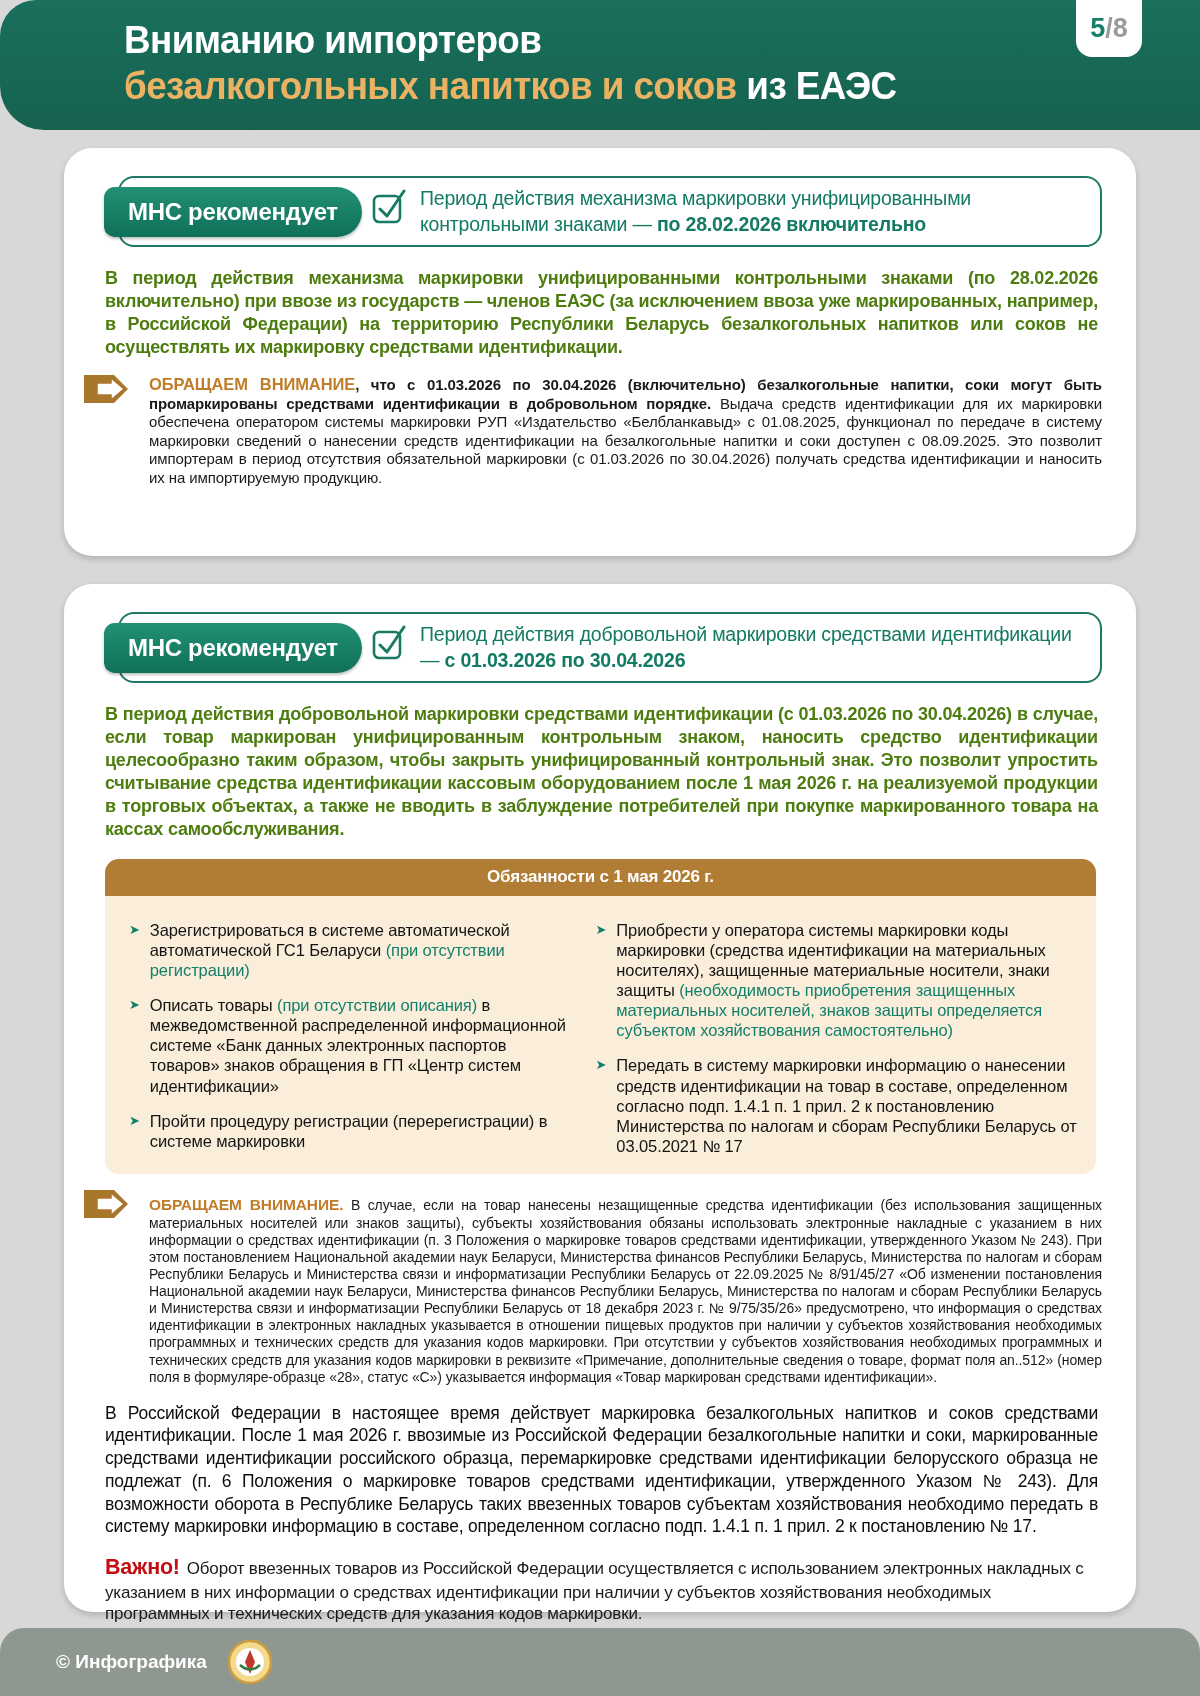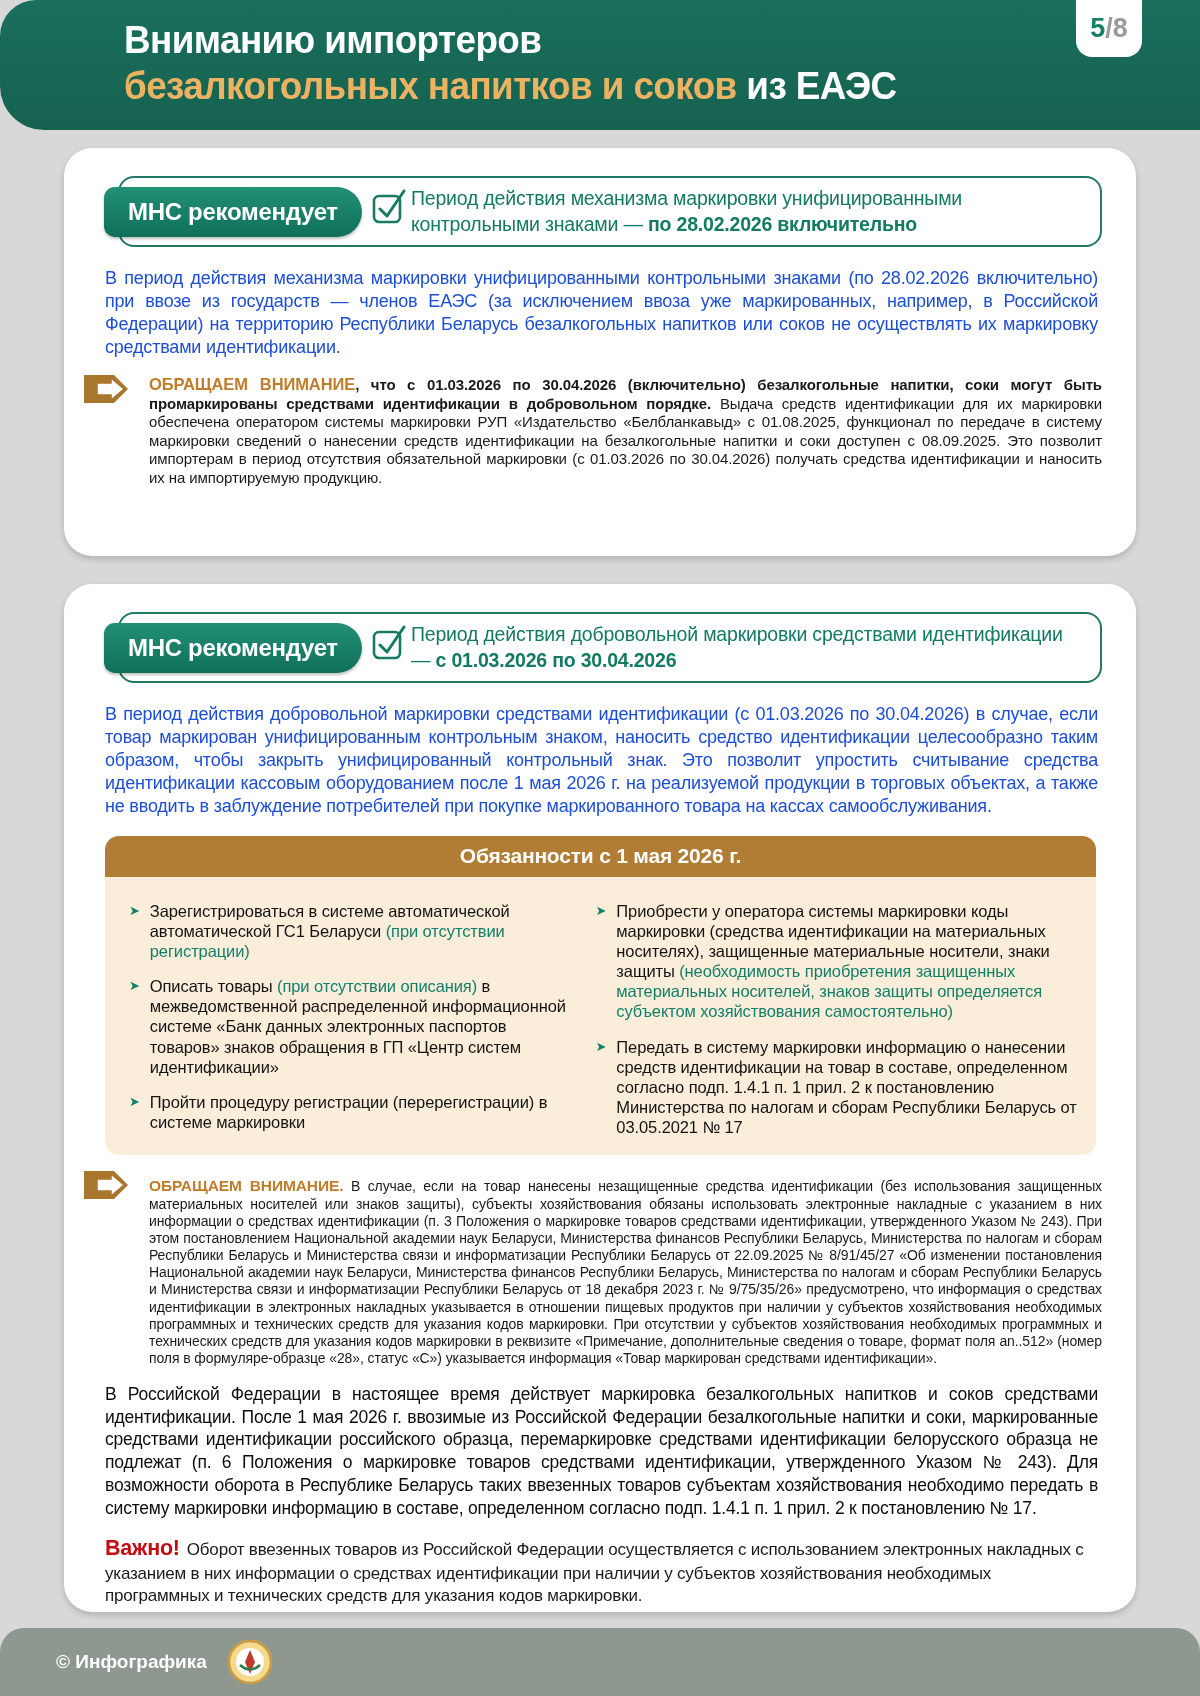--- a/index.html
+++ b/index.html
@@ -34,55 +34,55 @@
   .card {
     position:absolute; left:64px; width:1072px; background:#ffffff;
     border-radius:28px; box-shadow:0 3px 6px rgba(0,0,0,.18);
   }
   .card1 { top:148px; height:408px; }
   .card2 { top:584px; height:1028px; }
   
   .rec-row {
     position:relative; margin:28px 34px 0 54px;
     border:2px solid #1e7a64; border-radius:16px;
-    display:flex; align-items:center; gap:5px;
+    display:flex; align-items:center; gap:14px;
     padding:8px 14px 8px 252px; min-height:68px;
   }
   .pill {
     position:absolute; left:-16px; top:50%; transform:translateY(-50%);
     background:linear-gradient(180deg,#229074,#10705a);
     color:#ffffff; font-weight:700; font-size:24px; letter-spacing:-0.3px;
     padding:11px 24px; border-radius:12px 28px 28px 12px; white-space:nowrap;
     box-shadow:0 2px 3px rgba(0,0,0,.25);
   }
   .cbx { flex:0 0 auto; margin-top:-8px; }
   .rec-head { color:#137a63; font-size:19.5px; font-weight:500; line-height:1.32; letter-spacing:-0.2px; }
   .rec-head b { font-weight:700; }
   
   .para-bold {
-    margin:20px 38px 0 41px; font-size:18px; font-weight:400;
-    line-height:1.27; text-align:justify; color:#1d4ed8; letter-spacing:-0.2px;
+    margin:20px 38px 0 41px; font-size:18px; font-weight:700;
+    line-height:1.27; text-align:justify; color:#4d7c0f; letter-spacing:-0.2px;
   }
   .vazhno-row { margin:16px 38px 0 41px; font-size:17px; line-height:1.28; color:#1a1a1a; letter-spacing:-0.2px; }
   .vazhno-label { color:#c40d12; font-weight:700; font-size:21.5px; margin-right:7px; }
   
   .att { display:flex; align-items:flex-start; margin:15px 34px 0 0; }
   .att-icon { flex:0 0 56px; margin-left:20px; margin-top:1px; }
   .att-body {
     margin-left:9px; flex:1; font-size:15px; line-height:1.24;
     text-align:justify; color:#1a1a1a; letter-spacing:-0.1px;
   }
   .att-label { color:#c07c28; font-weight:700; font-size:16.5px; }
   .att-bold { font-weight:700; }
   .att2 .att-body { font-size:14px; line-height:1.22;margin-top:7px; }
   .att2 .att-label { font-size:15.5px; }
   
   .duties { margin:18px 40px 0 41px; }
   .duties-header {
-    background:#b17c33; color:#ffffff; font-weight:700; font-size:21px;
+    background:#b17c33; color:#ffffff; font-weight:700; font-size:17px;
     text-align:center; padding:8px 0 9px; border-radius:14px 14px 0 0; letter-spacing:-0.2px;
   }
   .duties-body {
     background:#faeeda; border-radius:0 0 14px 14px;
     padding:24px 18px 18px 24px;
     display:grid; grid-template-columns:1fr 1.1fr; column-gap:28px;
   }
   .duty { display:flex; gap:10px; margin-bottom:15px; font-size:16.5px; line-height:1.22; color:#141414; letter-spacing:-0.1px; }
   .duty:last-child { margin-bottom:0; }
   .duty-marker { color:#12806a; font-size:13px; line-height:1.5; flex:0 0 auto; }

